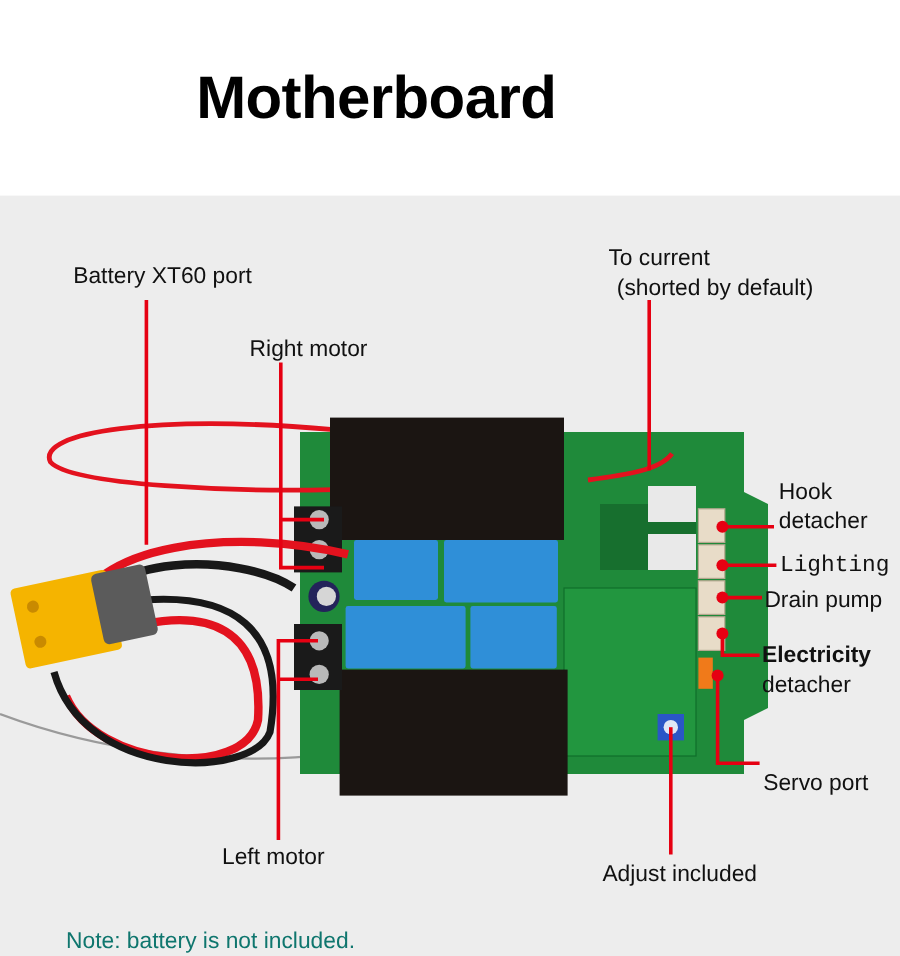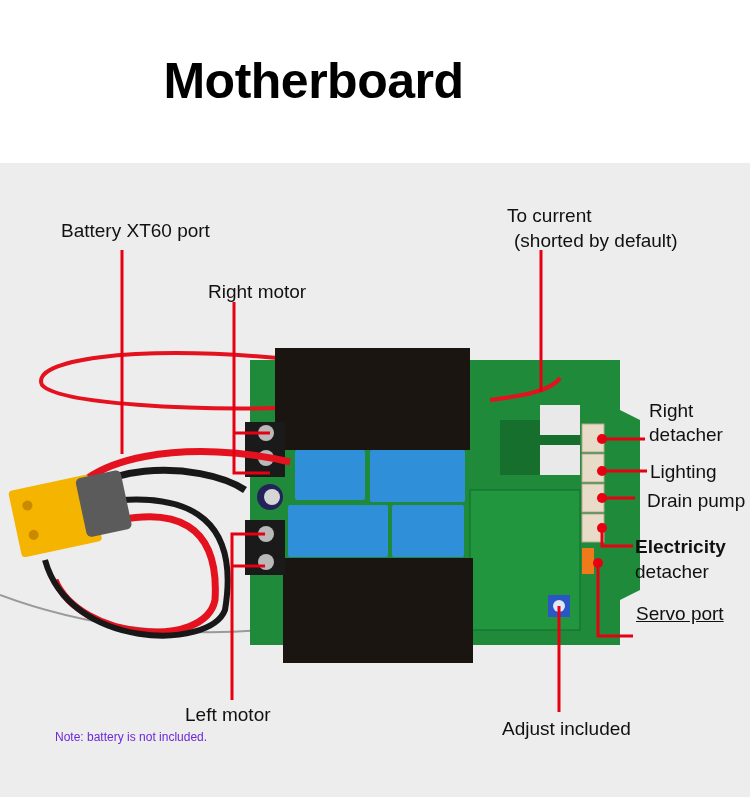--- a/index.html
+++ b/index.html
@@ -1,20 +1,20 @@
 <!DOCTYPE html>
 <html><head>
 <meta charset="utf-8">
 <style>
   html, body { margin: 0; padding: 0; }
   body { width: 750px; height: 797px; background: #ffffff; position: relative; overflow: hidden; font-family: "Liberation Sans", sans-serif; }
   .title { position: absolute; left: 0; top: 52px; width: 627px; text-align: center; font-size: 50px; font-weight: bold; color: #000; letter-spacing: -0.5px; }
   .panel { position: absolute; left: 0; top: 163px; width: 750px; height: 634px; background: #ededed; }
   .lbl { position: absolute; font-size: 19px; color: #111; line-height: 25px; white-space: nowrap; }
-  .note { position: absolute; left: 55px; top: 730px; font-size: 12px; color: #6d28d9; white-space: nowrap; }
+  .note { position: absolute; left: 55px; top: 774px; font-size: 19px; color: #0f766e; white-space: nowrap; }
   svg.art { position: absolute; left: 0; top: 0; }
 </style>
 </head>
 <body>
 
 <div class="title">Motherboard</div>
 <div class="panel"></div>
 
 <svg class="art" width="750" height="797" viewBox="0 0 750 797">
 
@@ -101,22 +101,22 @@
     <circle cx="602" cy="498" r="5"></circle>
     <circle cx="602" cy="528" r="5"></circle>
     <circle cx="598" cy="563" r="5"></circle>
   </g>
 </svg>
 
 <div class="lbl" style="left:61px; top:218px;text-align:center;">Battery XT60 port</div>
 <div class="lbl" style="left:184px; top:279px;margin-left:24px;">Right motor</div>
 <div class="lbl" style="left:507px; top:203px;">To current</div>
 <div class="lbl" style="left:514px; top:228px;">(shorted by default)</div>
-<div class="lbl" style="left:649px; top:398px;">Right</div>
+<div class="lbl" style="left:649px; top:398px;">Hook</div>
 <div class="lbl" style="left:649px; top:422px;">detacher</div>
-<div class="lbl" style="left:650px; top:459px;">Lighting</div>
-<div class="lbl" style="left:637px; top:488px;margin-left:10px;">Drain pump</div>
+<div class="lbl" style="left:650px; top:459px;font-family:Liberation Mono, monospace;">Lighting</div>
+<div class="lbl" style="left:637px; top:488px;">Drain pump</div>
 <div class="lbl" style="left:635px; top:534px;font-weight:bold;">Electricity</div>
 <div class="lbl" style="left:635px; top:559px;">detacher</div>
-<div class="lbl" style="left:636px; top:601px;text-decoration:underline;">Servo port</div>
+<div class="lbl" style="left:636px; top:640px;">Servo port</div>
 <div class="lbl" style="left:185px; top:702px;">Left motor</div>
 <div class="lbl" style="left:502px; top:716px;">Adjust included</div>
 <div class="note">Note: battery is not included.</div>
 
 </body></html>

